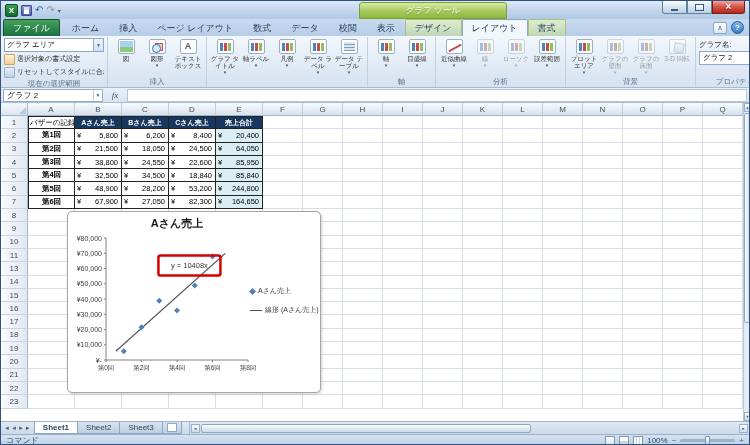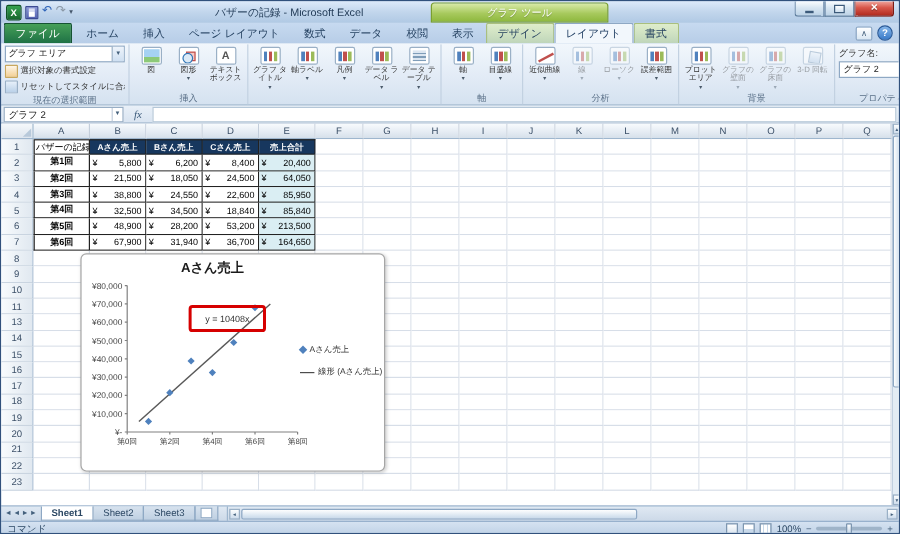--- a/index.html
+++ b/index.html
@@ -154,21 +154,20 @@
 <div class="window">
 
   <div class="titlebar">
     <div class="qat">
       <span class="excel-logo"></span>
       <span class="save-icon"></span>
       <span class="undo-icon">↶</span>
       <span class="redo-icon">↷</span>
       <span class="qat-dd">▾</span>
     </div>
-    <div class="title-text">バザーの記録 - Microsoft Excel</div>
     <div class="context-label">グラフ ツール</div>
     <div class="win-controls">
       <div class="win-btn min"></div>
       <div class="win-btn max"></div>
       <div class="win-btn close"></div>
     </div>
   </div>
 
   <div class="tabrow">
     <div class="tabrow-right">
@@ -517,21 +516,21 @@
           <div class="gc g-cell c-yen tbr tbb" style="width: 47px;">
             <span class="cur">¥</span>
             <span class="val">28,200</span>
           </div>
           <div class="gc g-cell c-yen tbr tbb" style="width: 47px;">
             <span class="cur">¥</span>
             <span class="val">53,200</span>
           </div>
           <div class="gc g-cell c-yen c-total tbr tbb" style="width: 47px;">
             <span class="cur">¥</span>
-            <span class="val">213,500</span>
+            <span class="val">244,800</span>
           </div>
           <div class="gc g-cell" style="width: 40px;"></div>
           <div class="gc g-cell" style="width: 40px;"></div>
           <div class="gc g-cell" style="width: 40px;"></div>
           <div class="gc g-cell" style="width: 40px;"></div>
           <div class="gc g-cell" style="width: 40px;"></div>
           <div class="gc g-cell" style="width: 40px;"></div>
           <div class="gc g-cell" style="width: 40px;"></div>
           <div class="gc g-cell" style="width: 40px;"></div>
           <div class="gc g-cell" style="width: 40px;"></div>
@@ -541,25 +540,25 @@
         </div>
         <div class="g-row">
           <div class="gc g-rowhead">7</div>
           <div class="gc g-cell c-rowlabel tbr tbb tbl" style="width: 47px;">第6回</div>
           <div class="gc g-cell c-yen tbr tbb" style="width: 47px;">
             <span class="cur">¥</span>
             <span class="val">67,900</span>
           </div>
           <div class="gc g-cell c-yen tbr tbb" style="width: 47px;">
             <span class="cur">¥</span>
-            <span class="val">31,940</span>
-          </div>
-          <div class="gc g-cell c-yen tbr tbb" style="width: 47px;">
-            <span class="cur">¥</span>
-            <span class="val">36,700</span>
+            <span class="val">27,050</span>
+          </div>
+          <div class="gc g-cell c-yen tbr tbb" style="width: 47px;">
+            <span class="cur">¥</span>
+            <span class="val">82,300</span>
           </div>
           <div class="gc g-cell c-yen c-total tbr tbb" style="width: 47px;">
             <span class="cur">¥</span>
             <span class="val">164,650</span>
           </div>
           <div class="gc g-cell" style="width: 40px;"></div>
           <div class="gc g-cell" style="width: 40px;"></div>
           <div class="gc g-cell" style="width: 40px;"></div>
           <div class="gc g-cell" style="width: 40px;"></div>
           <div class="gc g-cell" style="width: 40px;"></div>

